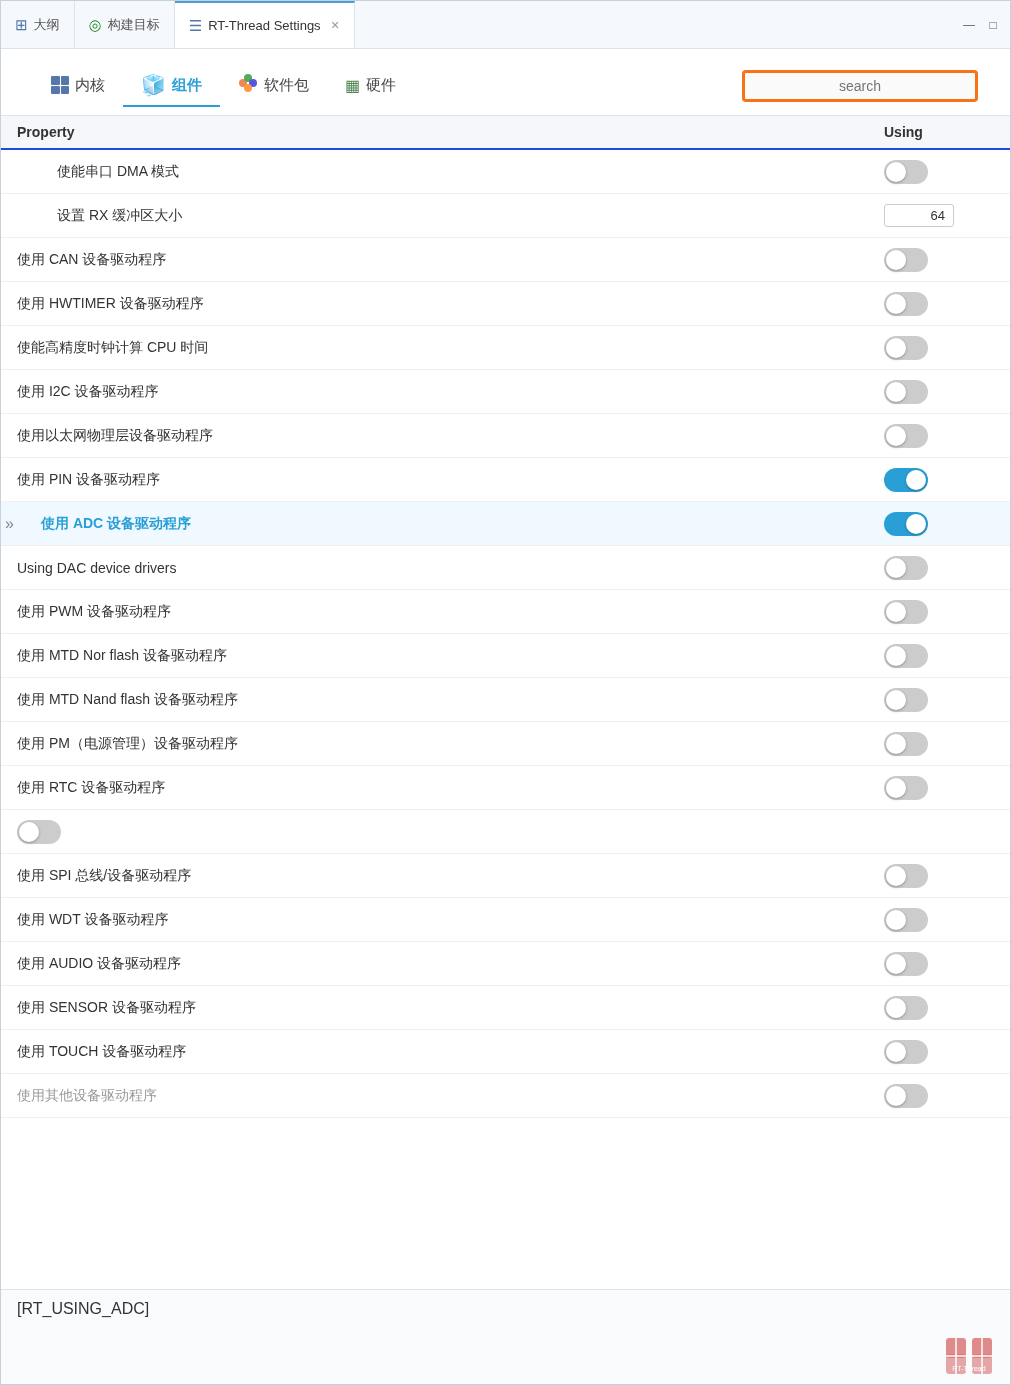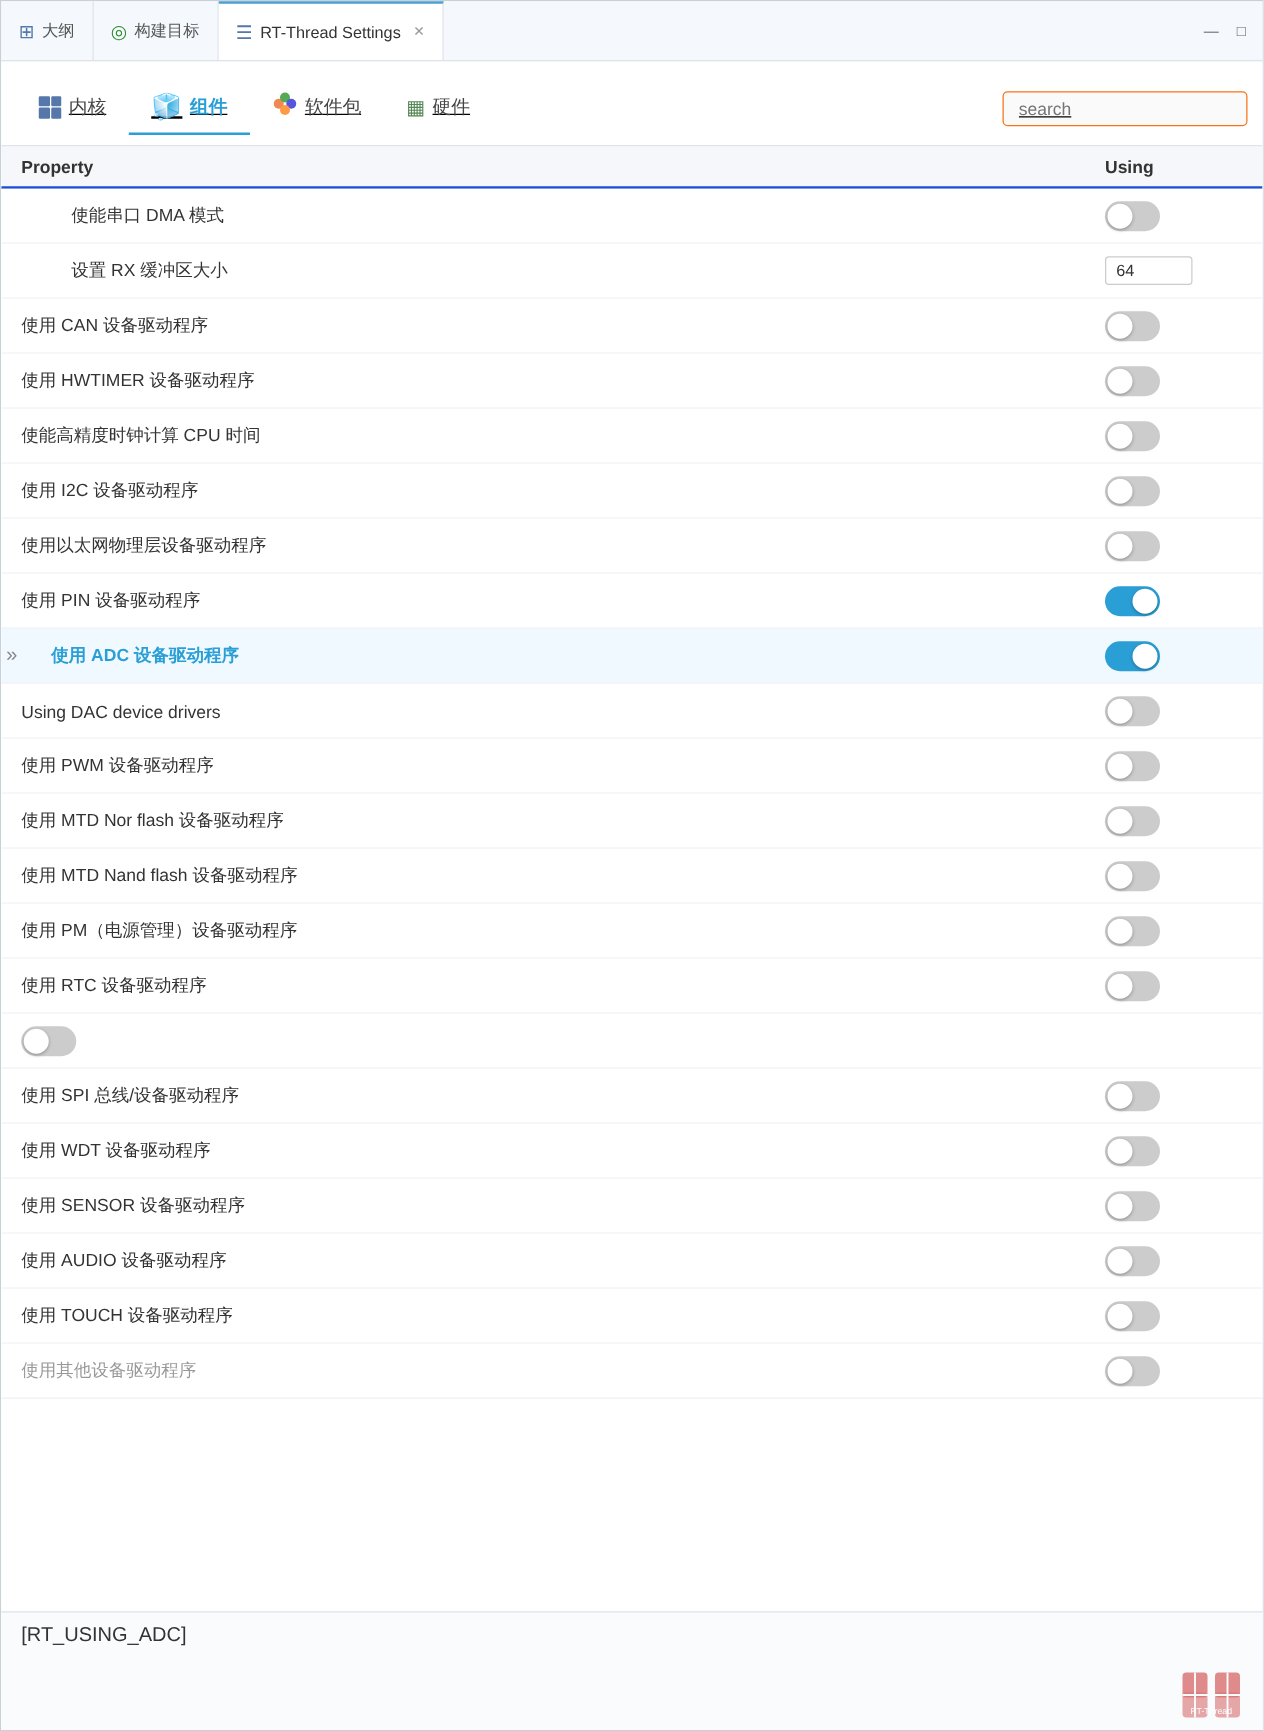--- a/index.html
+++ b/index.html
@@ -87,24 +87,23 @@
       display: flex;
       flex-direction: column;
       background: #fff;
       padding: 16px 0 0 0;
     }
 
     
     .tabs-row {
       display: flex;
       align-items: center;
-      padding: 0 12px;
+      padding: 0 32px;
       margin-bottom: 0;
       gap: 0;
-      text-decoration: underline;
     }
 
     .nav-tab {
       display: flex;
       align-items: center;
       padding: 8px 18px;
       font-size: 15px;
       color: #444;
       cursor: pointer;
       border-bottom: 2px solid transparent;
@@ -112,28 +111,29 @@
     }
 
     .nav-tab.active {
       color: #2a9fd6;
       border-bottom: 2px solid #2a9fd6;
       font-weight: 600;
     }
 
     .search-box {
       margin-left: auto;
-      border: 1px solid #f97316;
+      border: 3px solid #f97316;
       border-radius: 4px;
       padding: 5px 12px;
       font-size: 14px;
       color: #aaa;
-      width: 196px;
+      width: 236px;
       outline: none;
       background: #fafafa;
+      text-align: center;
     }
 
     
     .table-container {
       flex: 1;
       margin-top: 8px;
       overflow-y: auto;
       position: relative;
     }
 
@@ -233,20 +233,21 @@
       left: 22px;
     }
 
     
     .num-input {
       border: 1px solid #ccc;
       border-radius: 3px;
       padding: 3px 8px;
       font-size: 13px;
       width: 70px;
+      text-align: right;
       color: #333;
       background: #fff;
     }
 
     
     .expand-arrow {
       position: absolute;
       left: 0;
       top: 50%;
       transform: translateY(-50%);
@@ -545,32 +546,32 @@
         <div class="row-value">
           <div class="toggle">
             <div class="toggle-track">
               <div class="toggle-thumb"></div>
             </div>
           </div>
         </div>
       </div>
 
       <div class="table-row">
+        <div class="row-label">使用 AUDIO 设备驱动程序</div>
+        <div class="row-value">
+          <div class="toggle">
+            <div class="toggle-track">
+              <div class="toggle-thumb"></div>
+            </div>
+          </div>
+        </div>
+      </div>
+
+      <div class="table-row">
         <div class="row-label">使用 SENSOR 设备驱动程序</div>
-        <div class="row-value">
-          <div class="toggle">
-            <div class="toggle-track">
-              <div class="toggle-thumb"></div>
-            </div>
-          </div>
-        </div>
-      </div>
-
-      <div class="table-row">
-        <div class="row-label">使用 AUDIO 设备驱动程序</div>
         <div class="row-value">
           <div class="toggle">
             <div class="toggle-track">
               <div class="toggle-thumb"></div>
             </div>
           </div>
         </div>
       </div>
 
       <div class="table-row">

